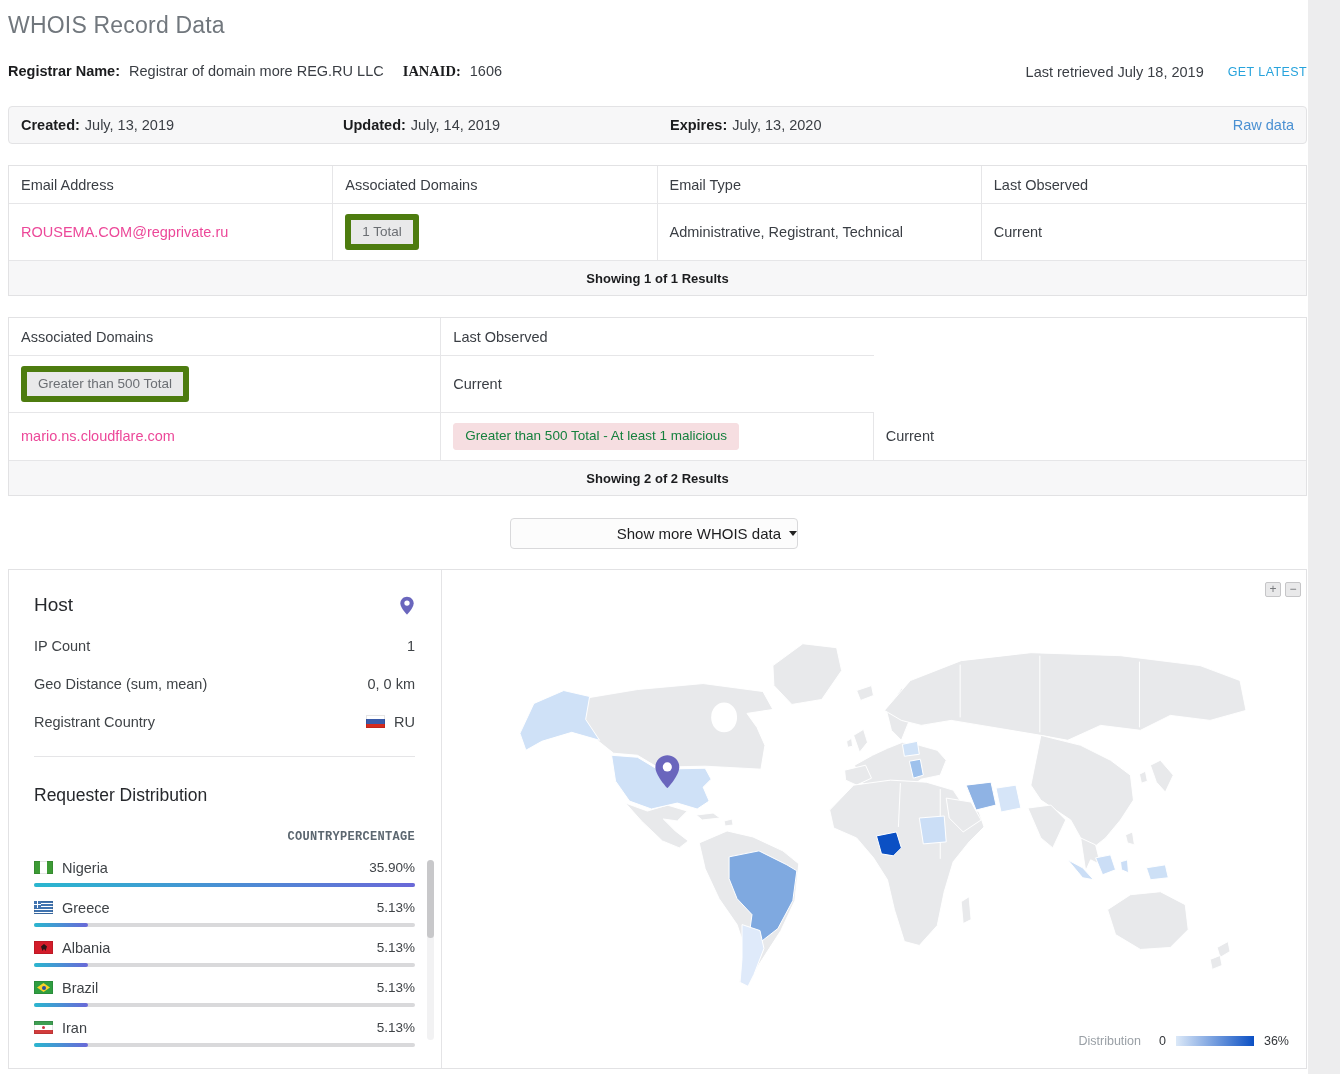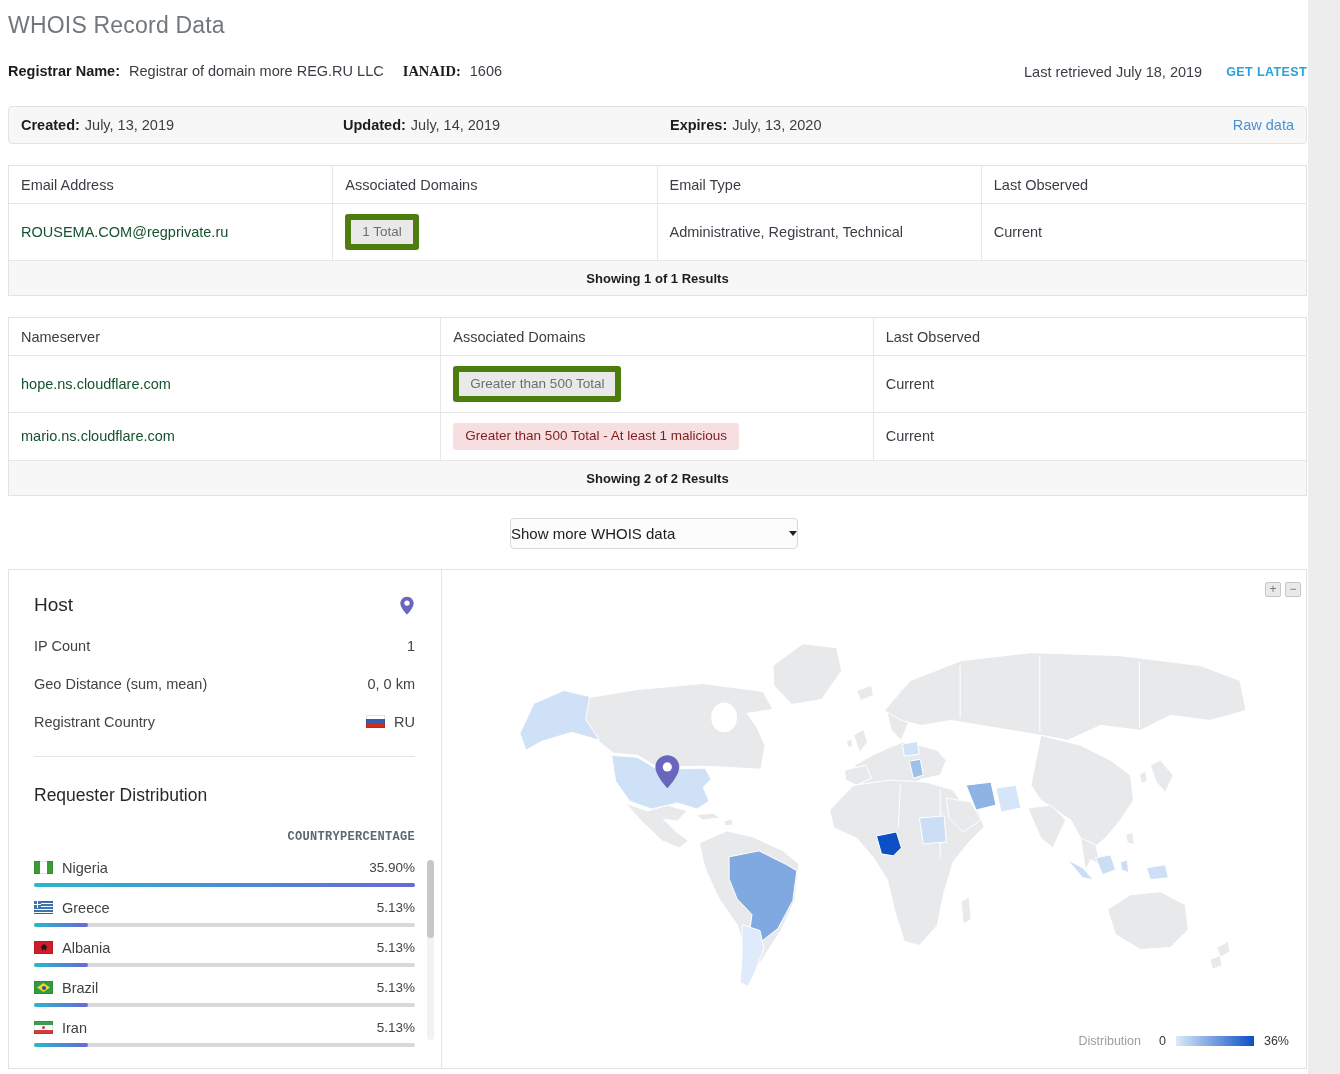--- a/index.html
+++ b/index.html
@@ -19,21 +19,21 @@
     font-size:23px; font-weight:400; color:#71777d; letter-spacing:.2px;
     margin:2px 0 0 8px;
   }
 
   
   .reg-row { display:flex; align-items:center; margin:24px 1px 0 8px; width:1299px; font-size:14.5px; }
   .reg-row .b { font-weight:700; color:#1b1c1e; }
   .reg-left span { margin-right:5px; }
   .reg-left .ianaid-label { margin-left:10px;font-family:Liberation Serif, serif; }
   .reg-right { margin-left:auto; display:flex; align-items:center; }
-  .get-latest { font-size:12.5px; font-weight:700; color:#27a3dc; letter-spacing:.4px; margin-left:24px; text-decoration:none; cursor:pointer; }
+  .get-latest { font-size:12.5px; font-weight:400; color:#27a3dc; letter-spacing:.4px; margin-left:24px; text-decoration:none; cursor:pointer; }
 
   
   .dates-bar {
     margin:26px 1px 0 8px; width:1299px; height:38px;
     background:#f7f7f8; border:1px solid #e3e3e5; border-radius:4px;
     display:flex; align-items:center; padding:0 12px; font-size:14.5px;
   }
   .dates-bar .lbl { font-weight:700; color:#1b1c1e; margin-right:5px; }
   .d-created { width:322px; } .d-updated { width:327px; } .d-expires { flex:1; }
   .raw-link { margin-left:auto; color:#4a90d2; text-decoration:none; cursor:pointer; }
@@ -43,33 +43,33 @@
   .trow { display:flex; }
   .trow > div { padding:10px 12px; border-right:1px solid #e6e6e8; border-bottom:1px solid #e6e6e8; display:flex; align-items:center; min-height:38px; }
   .trow > div:last-child { border-right:none; }
   .cols4 > div { width:25%; }
   .cols3 > div { width:33.333%; }
   .thead > div { color:#3a3e44; }
   .summary-row {
     background:#f7f7f8; text-align:center; font-size:13px; font-weight:700; color:#1b1c1e;
     padding:10px 0 9px;
   }
-  a.cell-link { color:#14532d; text-decoration:none; cursor:pointer; }
+  a.cell-link { color:#ec4899; text-decoration:none; cursor:pointer; }
   .badge {
     display:inline-block; padding:4px 11px; border-radius:3px; font-size:13.5px; line-height:1.2;
   }
   .badge-gray { background:#e9e9ea; border:6px solid #4d7c0f; color:#6b6e73; }
-  .badge-red  { background:#f6dee1; border:1px solid #f6dee1; color:#7f1d1d; }
+  .badge-red  { background:#f6dee1; border:1px solid #f6dee1; color:#15803d; }
 
   
   .showmore-wrap { margin-top:22px; width:1308px; display:flex; justify-content:center; }
   .showmore-btn {
     width:288px; height:31px; background:#fcfcfc; border:1px solid #d9d9db; border-radius:4px;
     font-size:15px; color:#1d1d1f; font-family:inherit; cursor:pointer;
-    display:flex; align-items:center; justify-content:space-between;
+    display:flex; align-items:center; justify-content:flex-end;
   }
   .caret { display:inline-block; width:0; height:0; border-left:4px solid transparent; border-right:4px solid transparent; border-top:5px solid #222; margin-left:8px; }
 
   
   .panel {
     margin:20px 1px 0 8px; width:1299px; height:500px;
     border:1px solid #e2e2e4; background:#fff; display:flex;
   }
   .left-col { width:433px; border-right:1px solid #e4e4e6; padding:24px 26px 0 25px; position:relative; }
   .host-head { display:flex; align-items:flex-end; justify-content:space-between; }
@@ -173,28 +173,24 @@
           <span class="badge badge-gray">1 Total</span>
         </div>
       <div>Administrative, Registrant, Technical</div>
       <div>Current</div>
     </div>
     <div class="summary-row">Showing 1 of 1 Results</div>
   </div>
 
   <div class="tbl">
     <div class="trow cols3 thead">
-      <div>Nameserver</div>
       <div>Associated Domains</div>
       <div>Last Observed</div>
     </div>
     <div class="trow cols3">
-      <div>
-          <a class="cell-link">hope.ns.cloudflare.com</a>
-        </div>
       <div>
           <span class="badge badge-gray">Greater than 500 Total</span>
         </div>
       <div>Current</div>
     </div>
     <div class="trow cols3">
       <div>
           <a class="cell-link">mario.ns.cloudflare.com</a>
         </div>
       <div>

